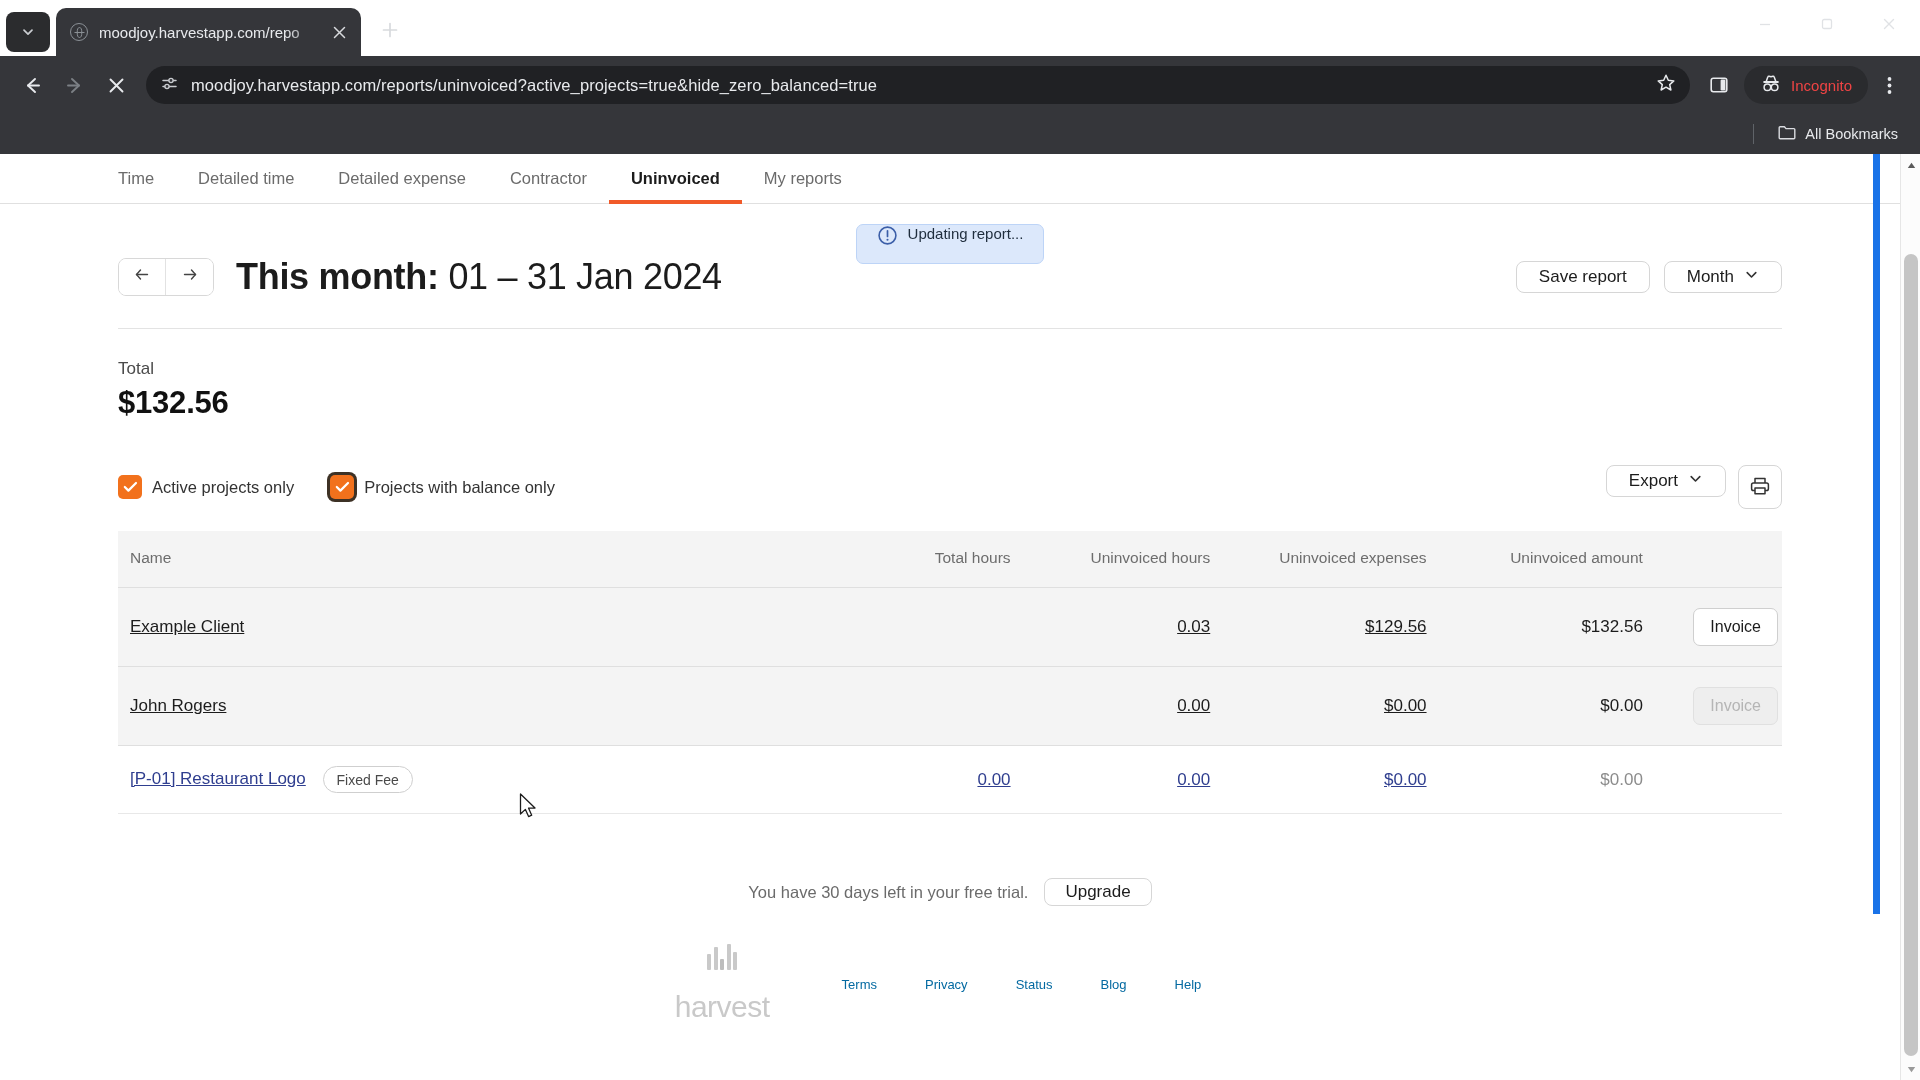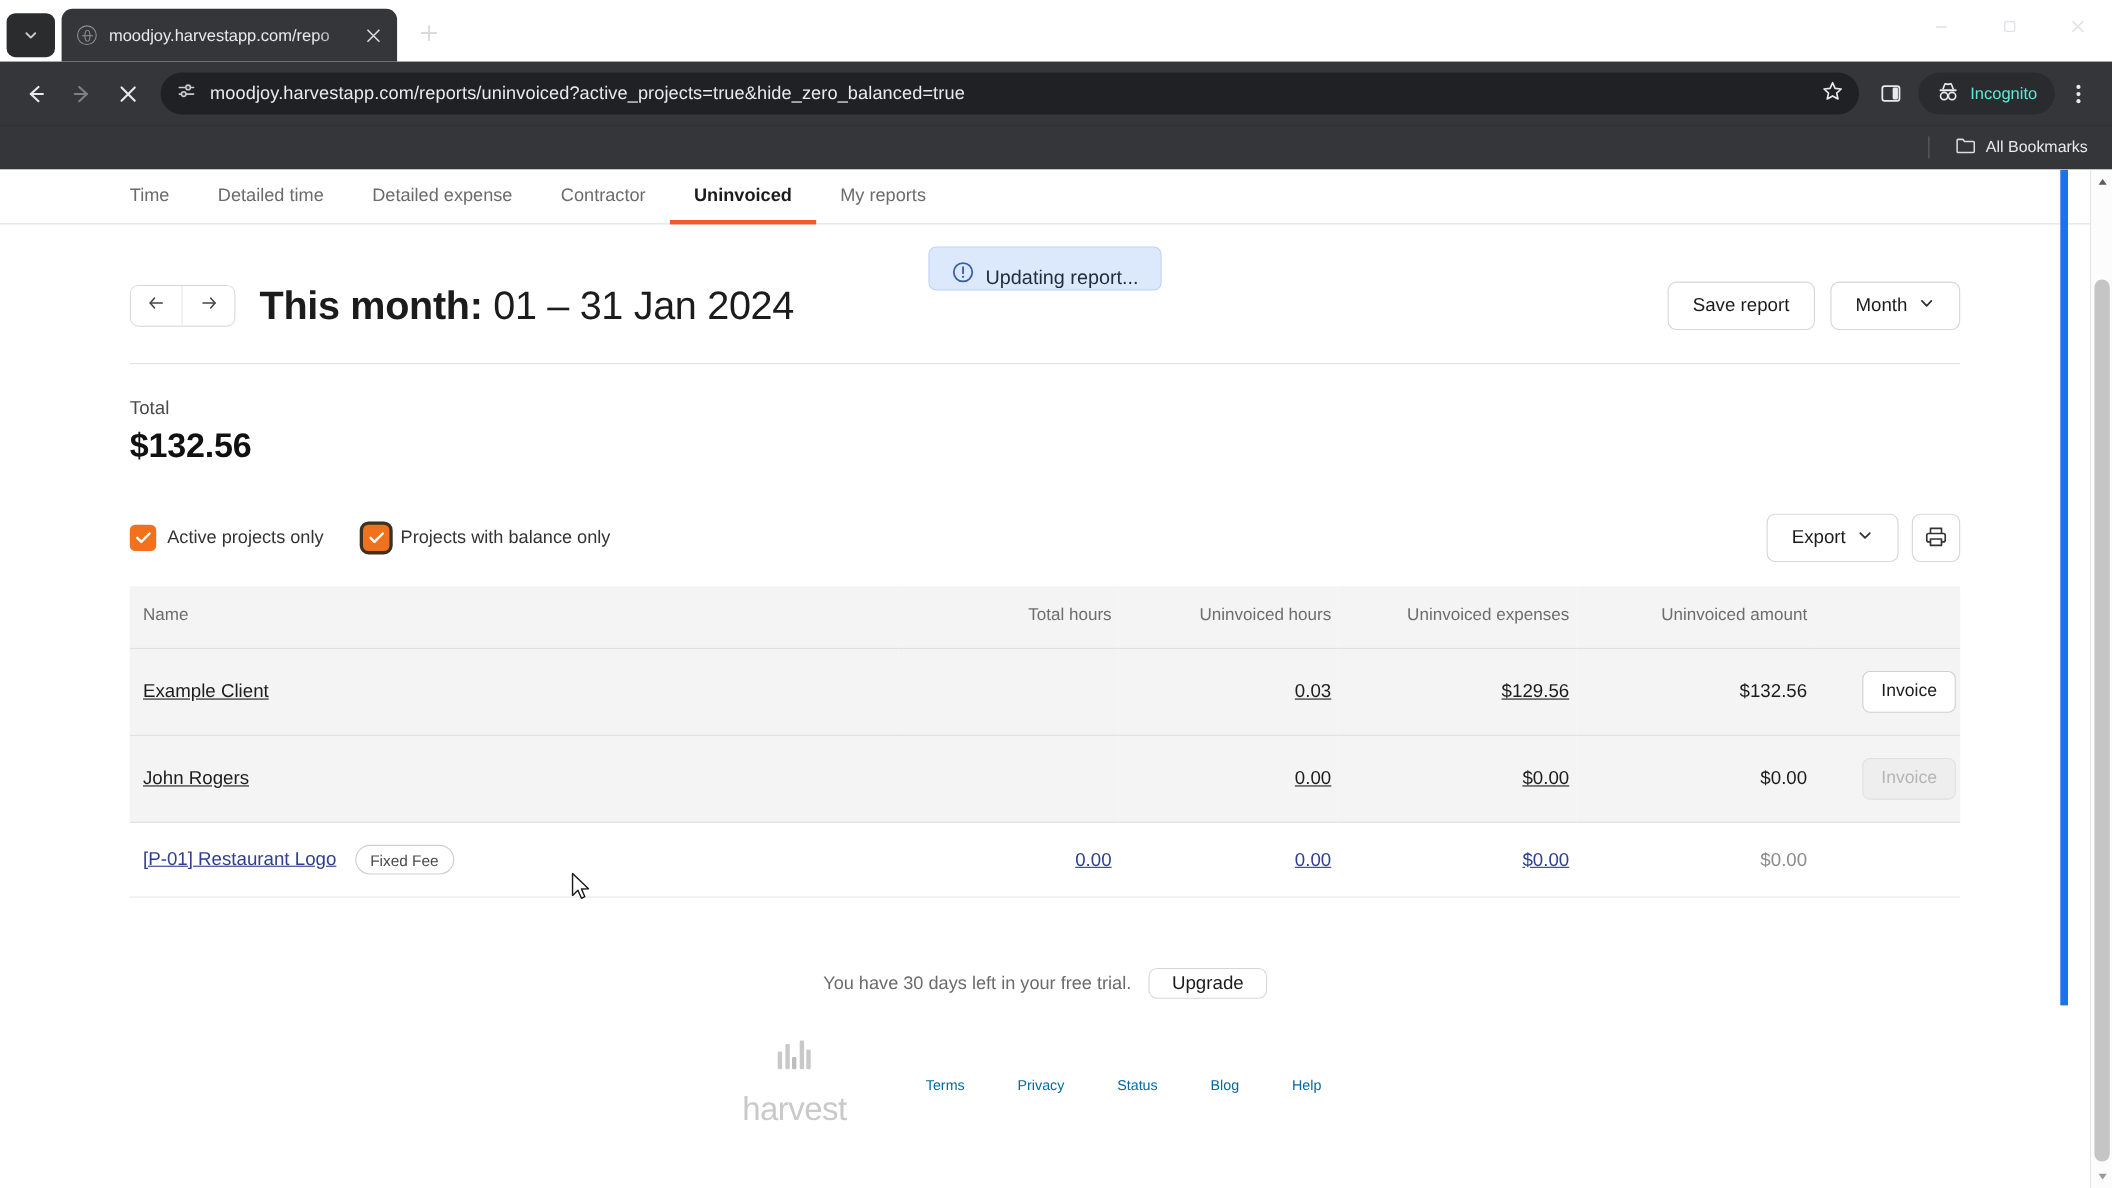--- a/index.html
+++ b/index.html
@@ -68,21 +68,21 @@
     display: flex; align-items: center; padding: 0 14px 0 14px; margin: 0 8px;
     gap: 12px; position: relative;
   }
   .omnibox .url { color: #e8eaed; font-size: 16.5px; letter-spacing: .1px; white-space: nowrap; }
   .omni-right { margin-left: auto; display: flex; align-items: center; gap: 14px; }
   .star { cursor: pointer; }
   .tbbtn { width: 38px; height: 38px; border-radius: 50%; display:flex; align-items:center; justify-content:center; cursor:pointer; flex:0 0 auto;}
   .incognito-pill {
     height: 38px; border-radius: 19px; background: #2a2b2e;
     display: flex; align-items: center; gap: 9px; padding: 0 16px; cursor: pointer;
-    color: #5eead4; font-size: 15px; margin-left: 4px;
+    color: #ef4444; font-size: 15px; margin-left: 4px;
   }
 
   
   .bookmarks {
     height: 40px; background: #35363a; display: flex; align-items: center;
     justify-content: flex-end; padding-right: 14px; gap: 0;
   }
   .bm-sep { width: 1px; height: 20px; background: #5f6368; margin-right: 16px; }
   .bm-item { display: flex; align-items: center; gap: 9px; color: #e8eaed; font-size: 14.5px; padding: 6px 8px; border-radius: 6px; cursor: pointer; }
 
@@ -115,37 +115,37 @@
   .navtab.active { color: #1c1c1c; font-weight: bold; }
   .navtab.active::after {
     content: ""; position: absolute; left: 0; right: 0; bottom: -1px; height: 4px; background: #f15a29;
   }
 
   .content { padding: 0 118px; position: relative; }
 
   .updating-wrap { display: flex; justify-content: center; margin-top: 20px; height: 40px; }
   .updating {
     background: #dce8fb; border: 1px solid #bdd4f7; border-radius: 7px;
-    height: 40px; display: inline-flex; align-items: flex-end; gap: 10px; padding: 0 20px;
-    font-size: 18px; color: #1f2d3d;
+    height: 40px; display: inline-flex; align-items: flex-start; gap: 10px; padding: 0 20px;
+    font-size: 15px; color: #1f2d3d;
   }
 
   .dateheader { display: flex; align-items: center; margin-top: -8px; }
   .arrowgroup { display: flex; border: 1px solid #d8d8d8; border-radius: 8px; overflow: hidden; height: 38px; }
   .arrowgroup button {
     width: 47px; height: 100%; background: #fff; border: none; cursor: pointer;
     display: flex; align-items: center; justify-content: center; font-size: 17px; color: #333;
   }
   .arrowgroup button:first-child { border-right: 1px solid #e2e2e2; }
   .datetitle { font-size: 36px; margin-left: 22px; color: #1c1c1c; letter-spacing: -.3px; }
   .datetitle .label { font-weight: bold; }
   .datetitle .range { font-weight: normal; }
   .hdr-right { margin-left: auto; display: flex; gap: 14px; }
   .btn {
-    height: 44px; border: 1px solid #d6d6d6; border-radius: 8px; background: #fff;
+    height: 32px; border: 1px solid #d6d6d6; border-radius: 8px; background: #fff;
     padding: 0 22px; font-size: 17px; color: #1c1c1c; cursor: pointer;
     display: inline-flex; align-items: center; gap: 10px; font-family: inherit;
   }
 
   .hr { height: 1px; background: #e3e3e3; margin-top: 30px; }
 
   .total-label { font-size: 17px; color: #4a4a4a; margin-top: 30px; }
   .total-value { font-size: 31px; font-weight: bold; color: #111; margin-top: 6px; letter-spacing: -.2px; }
 
   .filterrow { display: flex; align-items: center; margin-top: 44px; }

